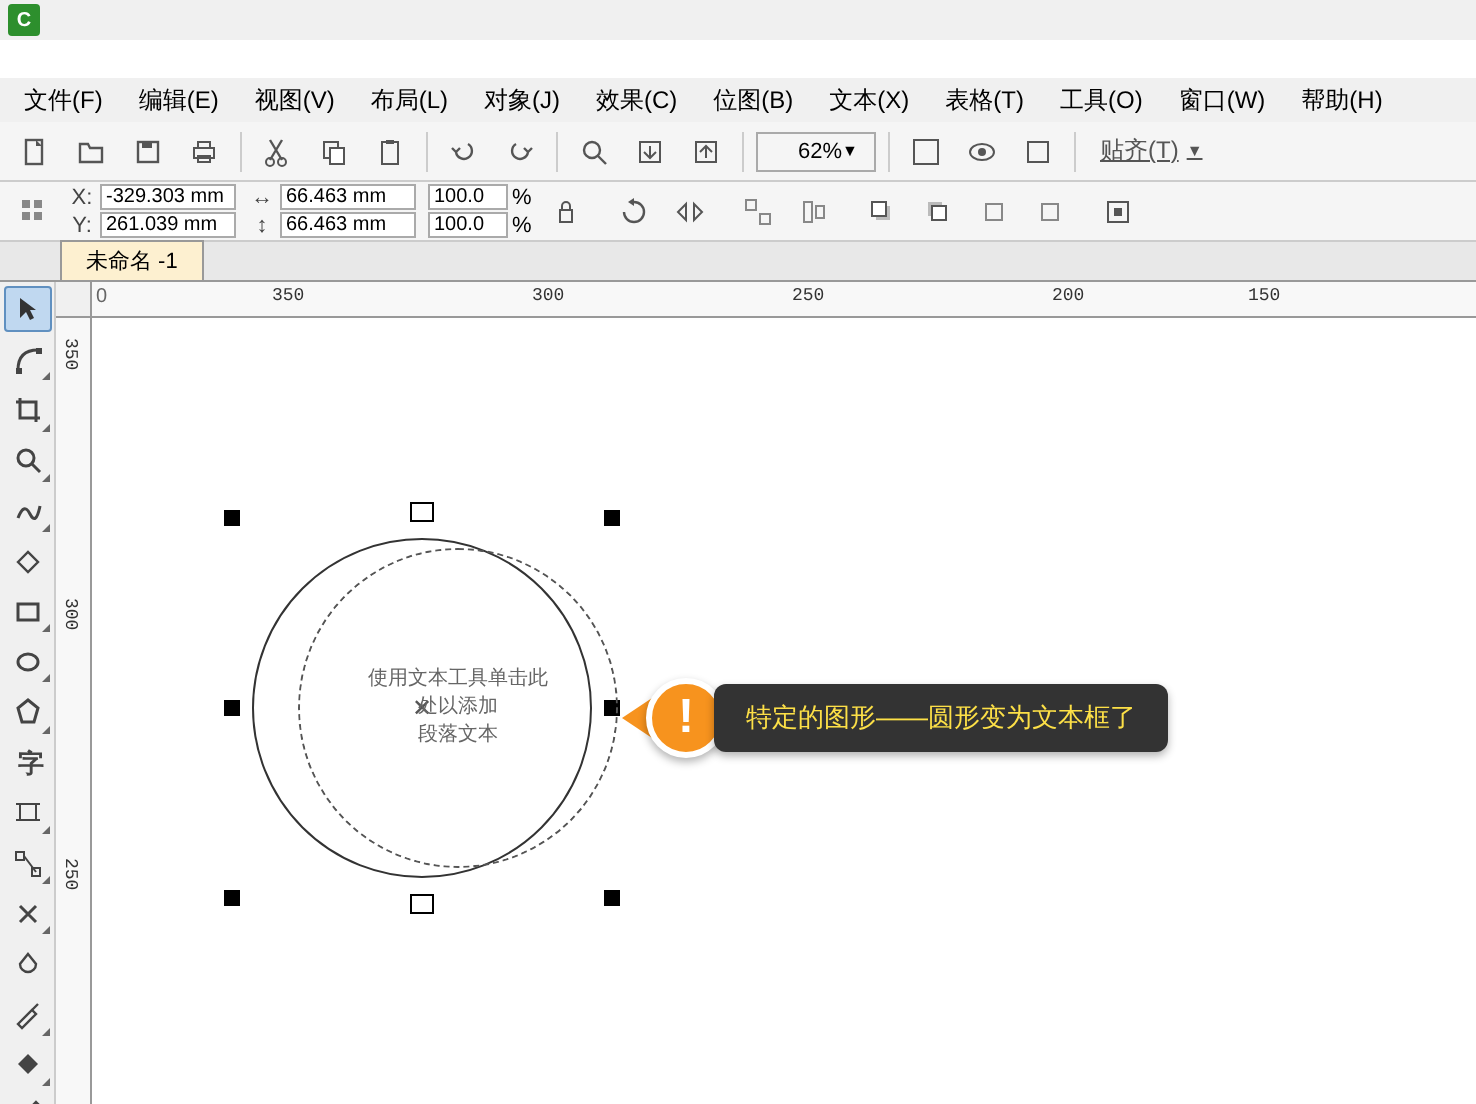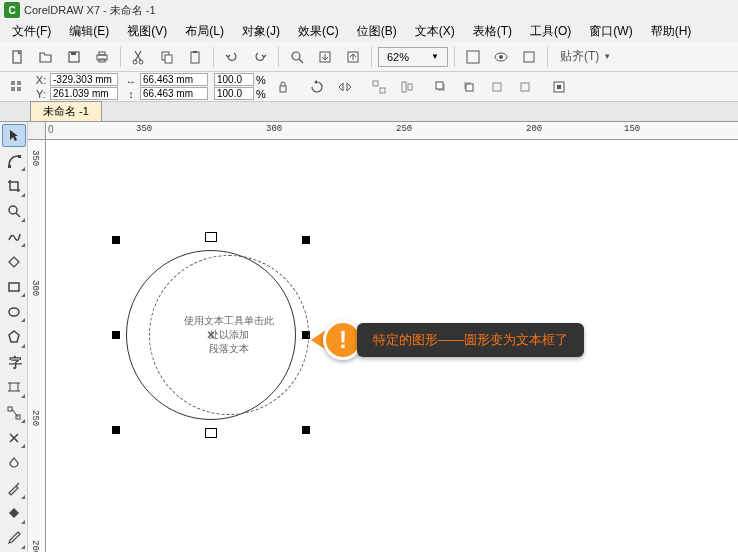--- a/index.html
+++ b/index.html
@@ -2,27 +2,27 @@
 <html><head>
 <meta charset="utf-8">
 <style>
 * { margin: 0; padding: 0; box-sizing: border-box; font-family: "Microsoft YaHei", Arial, sans-serif; }
 body { background: #fff; width: 738px; height: 552px; overflow: hidden; font-size: 12px; }
 
 .titlebar { height: 20px; background: #f0f0f0; display: flex; align-items: center; padding: 0 4px; gap: 4px; }
 .titlebar .logo { width: 16px; height: 16px; background: #2d8f2d; border-radius: 2px; display: flex; align-items: center; justify-content: center; color: #fff; font-size: 10px; font-weight: bold; }
 .titlebar .title { font-size: 11px; color: #333; }
 
-.menubar { height: 22px; background: #f0f0f0; display: flex; align-items: center; padding: 0 4px; gap: 2px; }
+.menubar { height: 22px; background: #f0f0f0; display: flex; align-items: center; padding: 0 4px; gap: 2px; margin-top: 19px; }
 .menubar .menu-item { padding: 2px 8px; cursor: pointer; font-size: 12px; }
 
 .toolbar { height: 30px; background: #f5f5f5; border-bottom: 1px solid #ccc; display: flex; align-items: center; padding: 0 6px; gap: 4px; }
 .toolbar .tb-btn { width: 24px; height: 24px; display: flex; align-items: center; justify-content: center; cursor: pointer; border-radius: 2px; color: #555; }
 .toolbar .sep { width: 1px; height: 20px; background: #ccc; margin: 0 2px; }
-.toolbar .zoom-combo { width: 70px; height: 20px; border: 1px solid #aaa; display: flex; align-items: center; padding: 0 8px; font-size: 11px; }
+.toolbar .zoom-combo { width: 60px; height: 20px; border: 1px solid #aaa; display: flex; align-items: center; padding: 0 20px; font-size: 11px; }
 .toolbar .dropdown-arrow { margin-left: auto; font-size: 8px; }
 
 .propbar { height: 30px; background: #f5f5f5; border-bottom: 1px solid #ccc; display: flex; align-items: center; padding: 0 6px; gap: 6px; font-size: 11px; }
 .propbar .coord-group { display: flex; flex-direction: column; gap: 1px; }
 .propbar .coord-row { display: flex; align-items: center; gap: 2px; }
 .propbar .coord-label { width: 14px; color: #444; text-align: center; }
 .propbar .coord-input { width: 68px; height: 13px; border: 1px solid #aaa; padding: 0 2px; font-size: 10px; background: #fff; }
 .propbar .pct-input { width: 40px; height: 13px; border: 1px solid #aaa; padding: 0 2px; font-size: 10px; background: #fff; }
 .propbar .tb-btn { width: 22px; height: 22px; display: flex; align-items: center; justify-content: center; cursor: pointer; color: #555; }
 
@@ -53,32 +53,29 @@
 .sel-bot-handle { position: absolute; left: 50%; bottom: -8px; transform: translateX(-50%); width: 12px; height: 10px; border: 1px solid #000; background: #fff; }
 .sel-center { position: absolute; left: 50%; top: 50%; transform: translate(-50%,-50%); font-size: 12px; color: #555; }
 
 .circle-shape { position: absolute; left: 10px; top: 10px; width: 170px; height: 170px; border: 1px solid #333; border-radius: 50%; }
 .circle-dashed { position: absolute; left: 33px; top: 15px; width: 160px; height: 160px; border: 1px dashed #555; border-radius: 50%; display: flex; align-items: center; justify-content: center; text-align: center; padding: 30px; }
 .circle-text { font-size: 10px; color: #666; line-height: 1.4; }
 
 .callout { position: absolute; left: 265px; top: 180px; display: flex; align-items: center; }
 .callout-arrow { width: 0; height: 0; border-top: 12px solid transparent; border-bottom: 12px solid transparent; border-right: 18px solid #f7931e; }
 .callout-badge { width: 40px; height: 40px; border-radius: 50%; background: #f7931e; border: 3px solid #fff; box-shadow: 0 2px 4px rgba(0,0,0,0.3); display: flex; align-items: center; justify-content: center; color: #fff; font-size: 24px; font-weight: bold; margin-left: -6px; }
-.callout-label { background: #333; color: #f97316; padding: 8px 16px; border-radius: 6px; font-size: 13px; margin-left: -6px; box-shadow: 0 2px 4px rgba(0,0,0,0.3); }
+.callout-label { background: #333; color: #fde047; padding: 8px 16px; border-radius: 6px; font-size: 13px; margin-left: -6px; box-shadow: 0 2px 4px rgba(0,0,0,0.3); }
 
 svg { width: 16px; height: 16px; }
 </style>
 </head>
 <body>
 
 <div class="titlebar">
   <div class="logo">C</div>
-  <span class="title">
-    <span>CorelDRAW X7</span> - <span>未命名 -1</span>
-  </span>
 </div>
 
 <div class="menubar">
   <div class="menu-item">文件(F)</div>
   <div class="menu-item">编辑(E)</div>
   <div class="menu-item">视图(V)</div>
   <div class="menu-item">布局(L)</div>
   <div class="menu-item">对象(J)</div>
   <div class="menu-item">效果(C)</div>
   <div class="menu-item">位图(B)</div>
@@ -180,21 +177,21 @@
         <ellipse cx="8" cy="8" rx="6" ry="4" fill="none" stroke="#555"></ellipse>
         <circle cx="8" cy="8" r="2" fill="#555"></circle>
       </svg>
     </div>
   <div class="tb-btn">
       <svg viewBox="0 0 16 16">
         <rect x="3" y="3" width="10" height="10" fill="none" stroke="#555"></rect>
       </svg>
     </div>
   <div class="sep"></div>
-  <div class="tb-btn" style="width:auto;padding:0 6px;">
+  <div class="tb-btn" style="width:auto;padding:0 6px;text-decoration:underline;">
     <span>贴齐(T)</span>
       <span style="font-size:8px;margin-left:4px;">▼</span>
   </div>
 </div>
 
 <div class="propbar">
   <div class="tb-btn">
       <svg viewBox="0 0 16 16">
         <rect x="2" y="2" width="4" height="4" fill="#888"></rect>
         <rect x="8" y="2" width="4" height="4" fill="#888"></rect>

